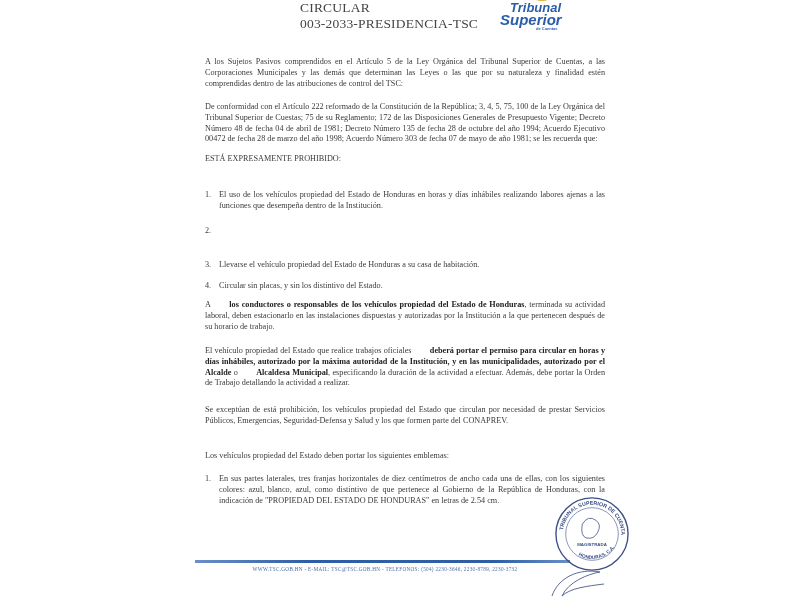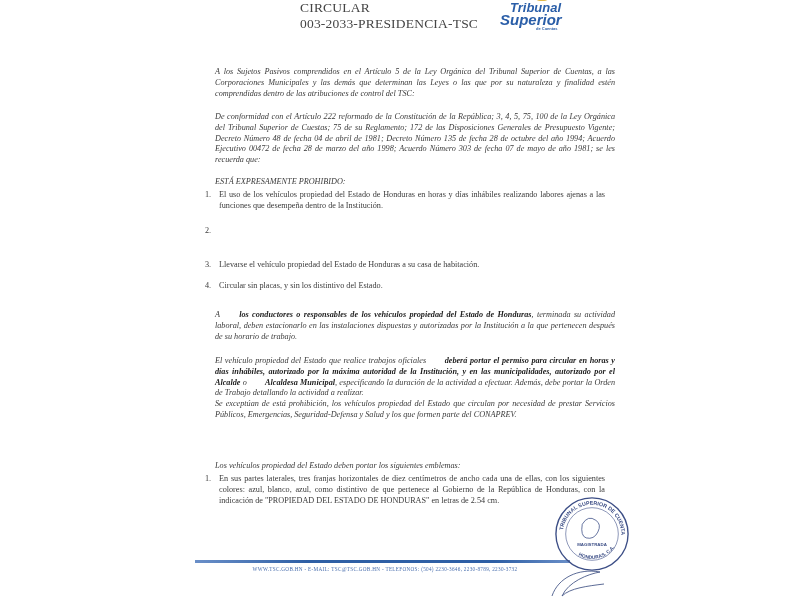--- a/index.html
+++ b/index.html
@@ -17,21 +17,21 @@
     position:absolute; left:500px; top:-4px; width:80px; height:40px;
     font-family:"Liberation Sans","DejaVu Sans",sans-serif; font-style:italic; font-weight:bold;
     color:#2a5ea8; text-align:center;
   }
   .logo .crest { position:absolute; left:34px; top:-2px; width:16px; height:7px; background:#e0b84a; border-radius:0 0 6px 6px; }
   .logo .l1 { position:absolute; left:10px; top:4px; font-size:13px; line-height:15px; }
   .logo .l2 { position:absolute; left:0px; top:16px; font-size:15px; line-height:15px; }
   .logo .l3 { position:absolute; left:36px; top:30px; font-size:4px; line-height:5px; font-style:normal; color:#2a5ea8; }
 
   .content { position:absolute; left:205px; top:0; width:400px; font-size:8.2px; line-height:10.8px; text-align:justify; }
-  .p { position:absolute; left:0; width:400px; margin:10px;font-style:italic; }
+  .p { position:absolute; left:0; width:400px; margin:0; }
   .p b { color:#222;padding-left:16px; }
   .li { position:absolute; left:0; width:400px; padding-left:14px; box-sizing:border-box; margin:0; }
   .li .num { position:absolute; left:0; top:0; }
 
   .footer-line { position:absolute; left:195px; top:560px; width:375px; height:3px;
     background:linear-gradient(to right,#6a8fc8,#2e5fa5 30%,#2e5fa5 80%,#6a8fc8); }
   .footer-text { position:absolute; left:190px; top:566px; width:390px; text-align:center;
     font-size:5.2px; color:#4a6fae; letter-spacing:0.3px; font-family:"Liberation Serif",serif; }
 
   .seal { position:absolute; left:553px; top:495px; width:78px; height:78px; }
@@ -48,21 +48,21 @@
 <div class="logo">
   <div class="crest"></div>
   <div class="l1">Tribunal</div>
   <div class="l2">Superior</div>
   <div class="l3">de Cuentas</div>
 </div>
 
 <div class="content">
   <p class="p" style="top:57px;">A los Sujetos Pasivos comprendidos en el Artículo 5 de la Ley Orgánica del Tribunal Superior de Cuentas, a las Corporaciones Municipales y las demás que determinan las Leyes o las que por su naturaleza y finalidad estén comprendidas dentro de las atribuciones de control del TSC:</p>
   <p class="p" style="top:102px;">De conformidad con el Artículo 222 reformado de la Constitución de la República; 3, 4, 5, 75, 100 de la Ley Orgánica del Tribunal Superior de Cuestas; 75 de su Reglamento; 172 de las Disposiciones Generales de Presupuesto Vigente; Decreto Número 48 de fecha 04 de abril de 1981; Decreto Número 135 de fecha 28 de octubre del año 1994; Acuerdo Ejecutivo 00472 de fecha 28 de marzo del año 1998; Acuerdo Número 303 de fecha 07 de mayo de año 1981; se les recuerda que:</p>
-  <p class="p" style="top:167px;">ESTÁ EXPRESAMENTE PROHIBIDO:</p>
+  <p class="p" style="top:154px;">ESTÁ EXPRESAMENTE PROHIBIDO:</p>
 
   <div class="li" style="top:190px;">
     <span class="num">1.</span>
     <span>El uso de los vehículos propiedad del Estado de Honduras en horas y días inhábiles realizando labores ajenas a las funciones que desempeña dentro de la Institución.</span>
   </div>
   <div class="li" style="top:226px;">
     <span class="num">2.</span>
   </div>
   <div class="li" style="top:260px;">
     <span class="num">3.</span>
@@ -70,21 +70,21 @@
   </div>
   <div class="li" style="top:281px;">
     <span class="num">4.</span>
     <span>Circular sin placas, y sin los distintivo del Estado.</span>
   </div>
 
   <p class="p" style="top:300px;"><span>A </span><b>los conductores o responsables de los vehículos propiedad del Estado de Honduras</b><span>, terminada su actividad laboral, deben estacionarlo en las instalaciones dispuestas y autorizadas por la Institución a la que pertenecen después de su horario de trabajo.</span></p>
 
   <p class="p" style="top:346px;"><span>El vehículo propiedad del Estado que realice trabajos oficiales </span><b>deberá portar el permiso para circular en horas y días inhábiles, autorizado por la máxima autoridad de la Institución, y en las municipalidades, autorizado por el Alcalde</b><span> o </span><b>Alcaldesa Municipal</b><span>, especificando la duración de la actividad a efectuar. Además, debe portar la Orden de Trabajo detallando la actividad a realizar.</span></p>
 
-  <p class="p" style="top:389px;">Se exceptúan de está prohibición, los vehículos propiedad del Estado que circulan por necesidad de prestar Servicios Públicos, Emergencias, Seguridad-Defensa y Salud y los que formen parte del CONAPREV.</p>
+  <p class="p" style="top:405px;">Se exceptúan de está prohibición, los vehículos propiedad del Estado que circulan por necesidad de prestar Servicios Públicos, Emergencias, Seguridad-Defensa y Salud y los que formen parte del CONAPREV.</p>
   <p class="p" style="top:451px;">Los vehículos propiedad del Estado deben portar los siguientes emblemas:</p>
 
   <div class="li" style="top:474px;">
     <span class="num">1.</span>
     <span>En sus partes laterales, tres franjas horizontales de diez centímetros de ancho cada una de ellas, con los siguientes colores: azul, blanco, azul, como distintivo de que pertenece al Gobierno de la República de Honduras, con la indicación de "PROPIEDAD DEL ESTADO DE HONDURAS" en letras de 2.54 cm.</span>
   </div>
 </div>
 
 <div class="footer-line"></div>
 <div class="footer-text">WWW.TSC.GOB.HN  -  E-MAIL: TSC@TSC.GOB.HN  -  TELEFONOS: (504) 2230-3646, 2230-8789, 2230-3732</div>

